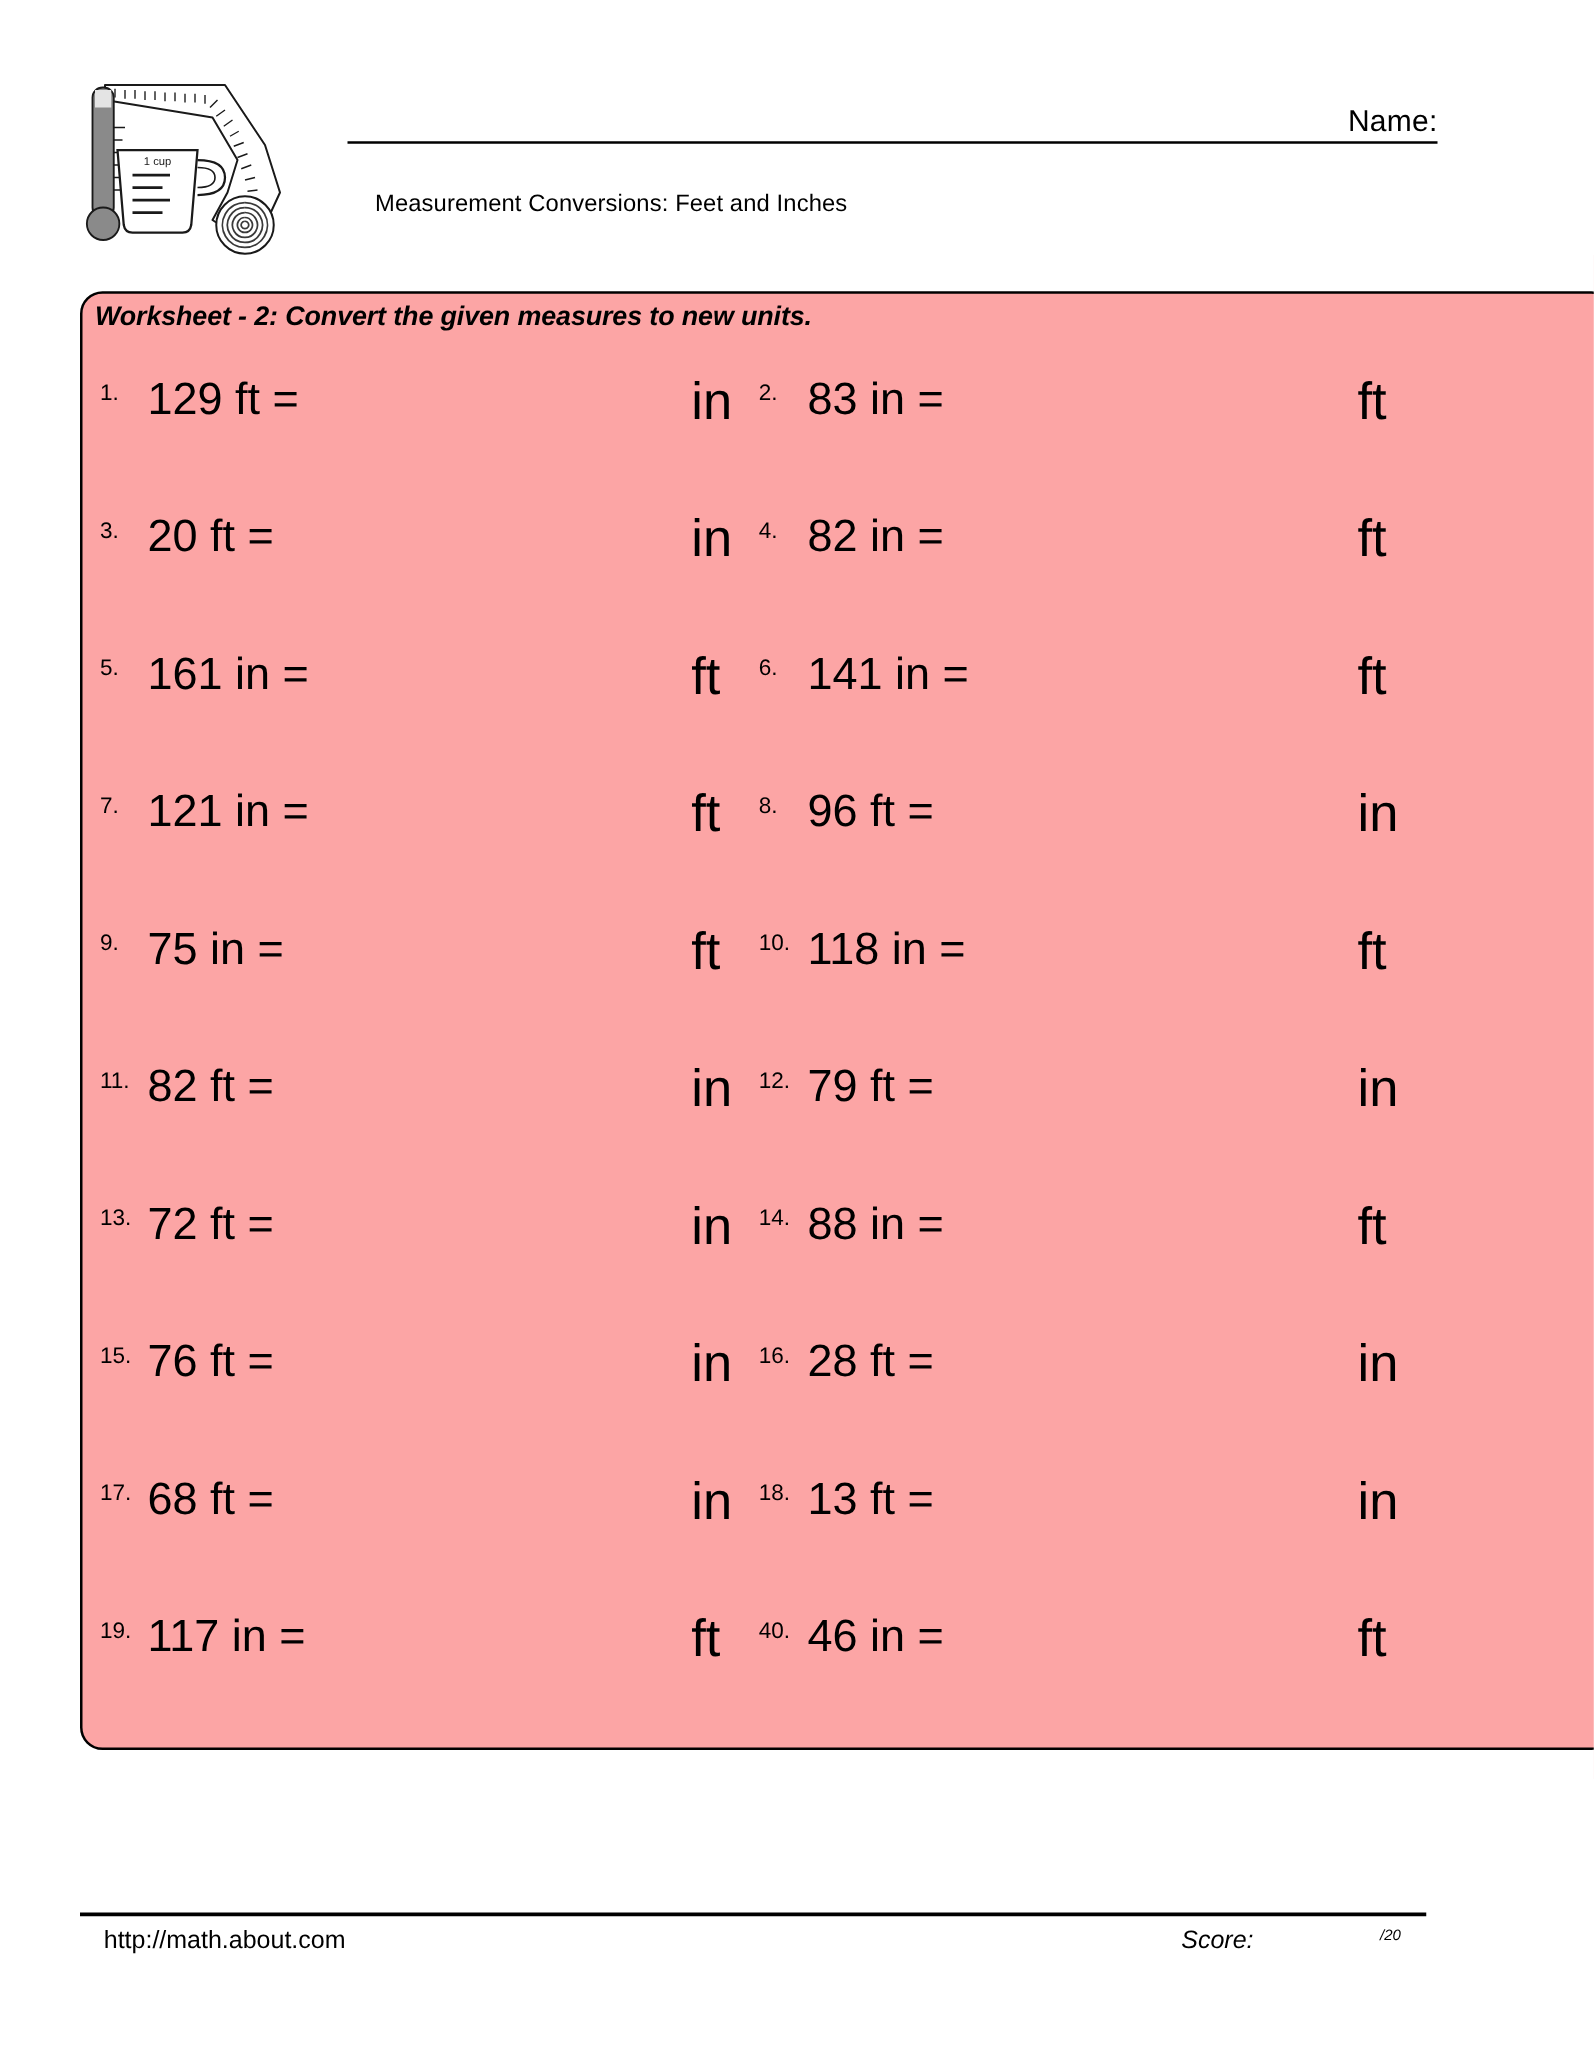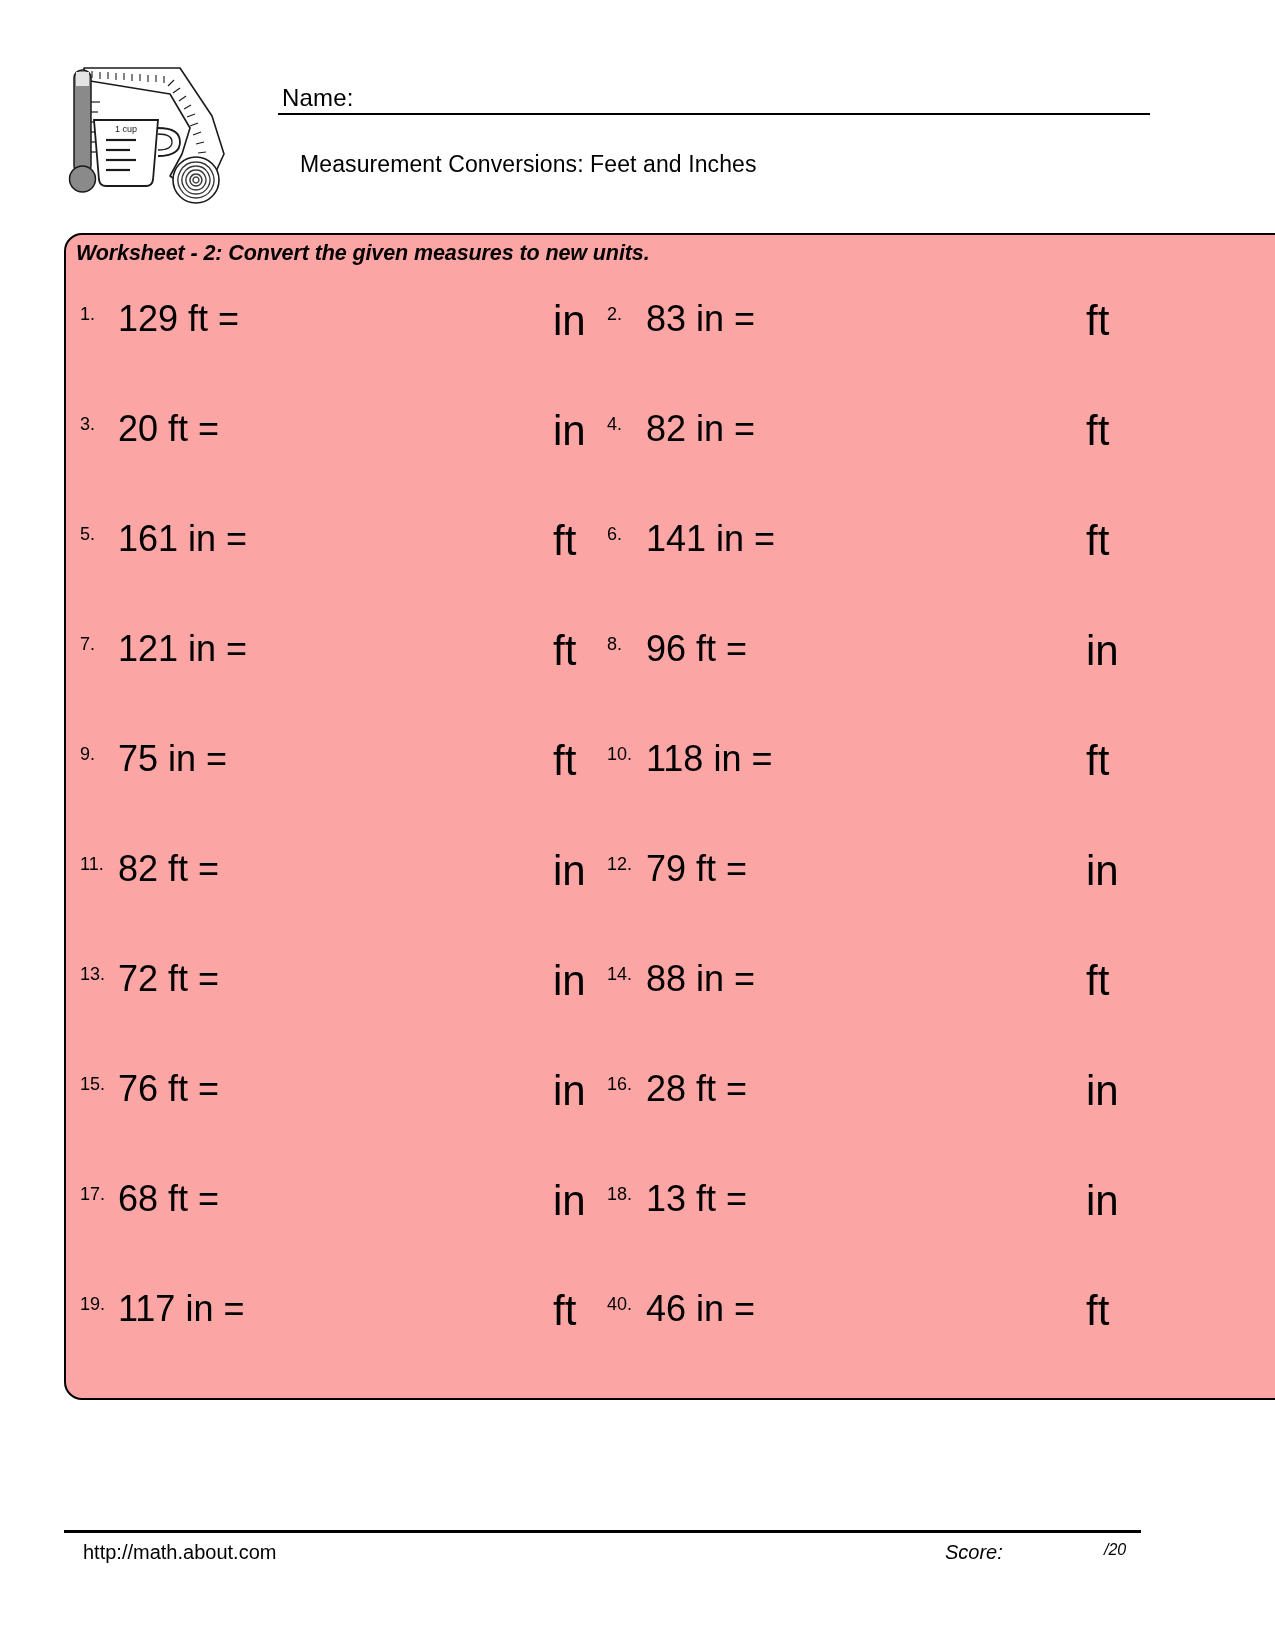--- a/index.html
+++ b/index.html
@@ -32,38 +32,39 @@
     width: 200px;
     height: 150px;
     text-align: center;
   }
 
   .name-block {
     position: absolute;
     left: 278px;
     top: 84px;
     width: 872px;
+    text-align: right;
   }
   .name-label {
     font-size: 24px;
     line-height: 28px;
     letter-spacing: 0.2px;
     padding-left: 4px;
   }
   .name-rule {
     border-bottom: 2px solid #000;
     width: 872px;
     margin-top: 1px;
   }
 
   .subject-title {
     position: absolute;
     left: 300px;
     top: 150px;
-    font-size: 23px;
+    font-size: 19px;
     line-height: 28px;
     letter-spacing: 0.1px;
     white-space: nowrap;
   }
 
   
   .sheet-box {
     position: absolute;
     left: 64px;
     top: 233px;
@@ -158,21 +159,21 @@
     position: absolute;
     left: 881px;
     top: 0;
     font-size: 20px;
     font-style: italic;
   }
   .footer-total {
     position: absolute;
     left: 1040px;
     top: 0;
-    font-size: 16px;
+    font-size: 12px;
     font-style: italic;
   }
 </style>
 </head>
 <body>
 
 <div class="header">
 
   <div class="clipart">
     <svg width="200" height="150" viewBox="0 0 200 150" xmlns="http://www.w3.org/2000/svg">

